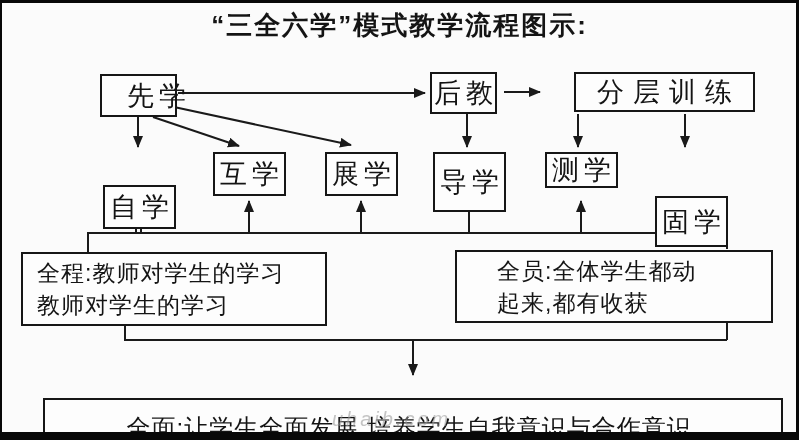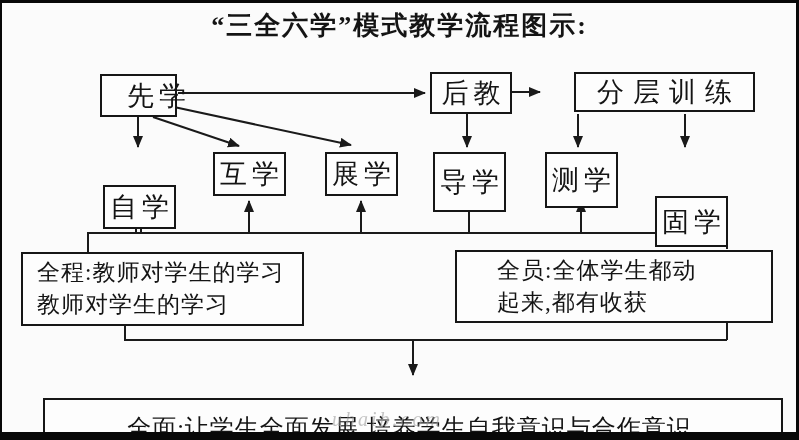--- a/index.html
+++ b/index.html
@@ -2,21 +2,21 @@
 <html><head>
 <meta charset="utf-8">
 <style>
   html, body { margin: 0; padding: 0; background: #e8e8e8; }
   .stage {
     position: relative;
     width: 799px;
     height: 440px;
     background: #fbfbfb;
     overflow: hidden;
-    font-family: Liberation Serif, serif;
+    font-family: Liberation Sans, sans-serif;
     color: #141414;
   }
   .frame { position: absolute; background: #080808; }
   .frame-top    { top: 0; left: 0; right: 0; height: 3px; }
   .frame-left   { top: 0; left: 0; bottom: 0; width: 2px; }
   .frame-right  { top: 0; right: 0; bottom: 0; width: 3px; }
   .frame-bottom { left: 0; right: 0; bottom: 0; height: 8px; }
 
   .title {
     position: absolute;
@@ -49,21 +49,21 @@
     box-sizing: border-box;
     border: 2px solid #161616;
     background: #fdfdfd;
     display: flex;
     flex-direction: column;
     justify-content: center;
     font-size: 23px;
     line-height: 32px;
     letter-spacing: 1px;
   }
-  .note-left  { left: 21px;  top: 252px; width: 283px; height: 74px; padding-left: 14px; }
+  .note-left  { left: 21px;  top: 252px; width: 306px; height: 74px; padding-left: 14px; }
   .note-right { left: 455px; top: 250px; width: 318px; height: 73px; padding-left: 40px; }
   .note-bottom {
     left: 43px; top: 398px; width: 740px; height: 52px;
     align-items: center; justify-content: flex-start;
     padding-top: 12px;
     font-size: 24px;
   }
 
   .watermark {
     position: absolute;
@@ -109,28 +109,28 @@
       <path d="M727,323 L727,340"></path>
       <path d="M125,325 L125,340 L727,340"></path>
       <path d="M413,340 L413,375" marker-end="url(#ah)"></path>
     </g>
     <polygon points="130,210 138.5,196 147,210" fill="#1a1a1a" stroke="none"></polygon>
   </svg>
 
   <div class="title">“三全六学”模式教学流程图示:</div>
 
   <div class="node" style="left:100px; top:74px; width:77px; height:43px;padding-left:36px;">先学</div>
-  <div class="node" style="left:430px; top:72px; width:82px; height:42px;">后教</div>
+  <div class="node" style="left:430px; top:72px; width:67px; height:42px;">后教</div>
   <div class="node wide" style="left:574px; top:72px; width:181px; height:40px;">分层训练</div>
 
   <div class="node" style="left:103px; top:152px; width:73px; height:44px;margin-top:33px;">自学</div>
   <div class="node" style="left:213px; top:152px; width:73px; height:44px;">互学</div>
   <div class="node" style="left:325px; top:152px; width:73px; height:44px;">展学</div>
   <div class="node" style="left:433px; top:152px; width:73px; height:60px;">导学</div>
-  <div class="node" style="left:545px; top:152px; width:73px; height:56px;">测学</div>
+  <div class="node" style="left:545px; top:152px; width:73px; height:36px;">测学</div>
   <div class="node" style="left:655px; top:160px; width:73px; height:51px;margin-top:36px;">固学</div>
 
   <div class="note note-left">
     <span>全程:教师对学生的学习</span>
     <span>教师对学生的学习</span>
   </div>
   <div class="note note-right">
     <span>全员:全体学生都动</span>
     <span>起来,都有收获</span>
   </div>

